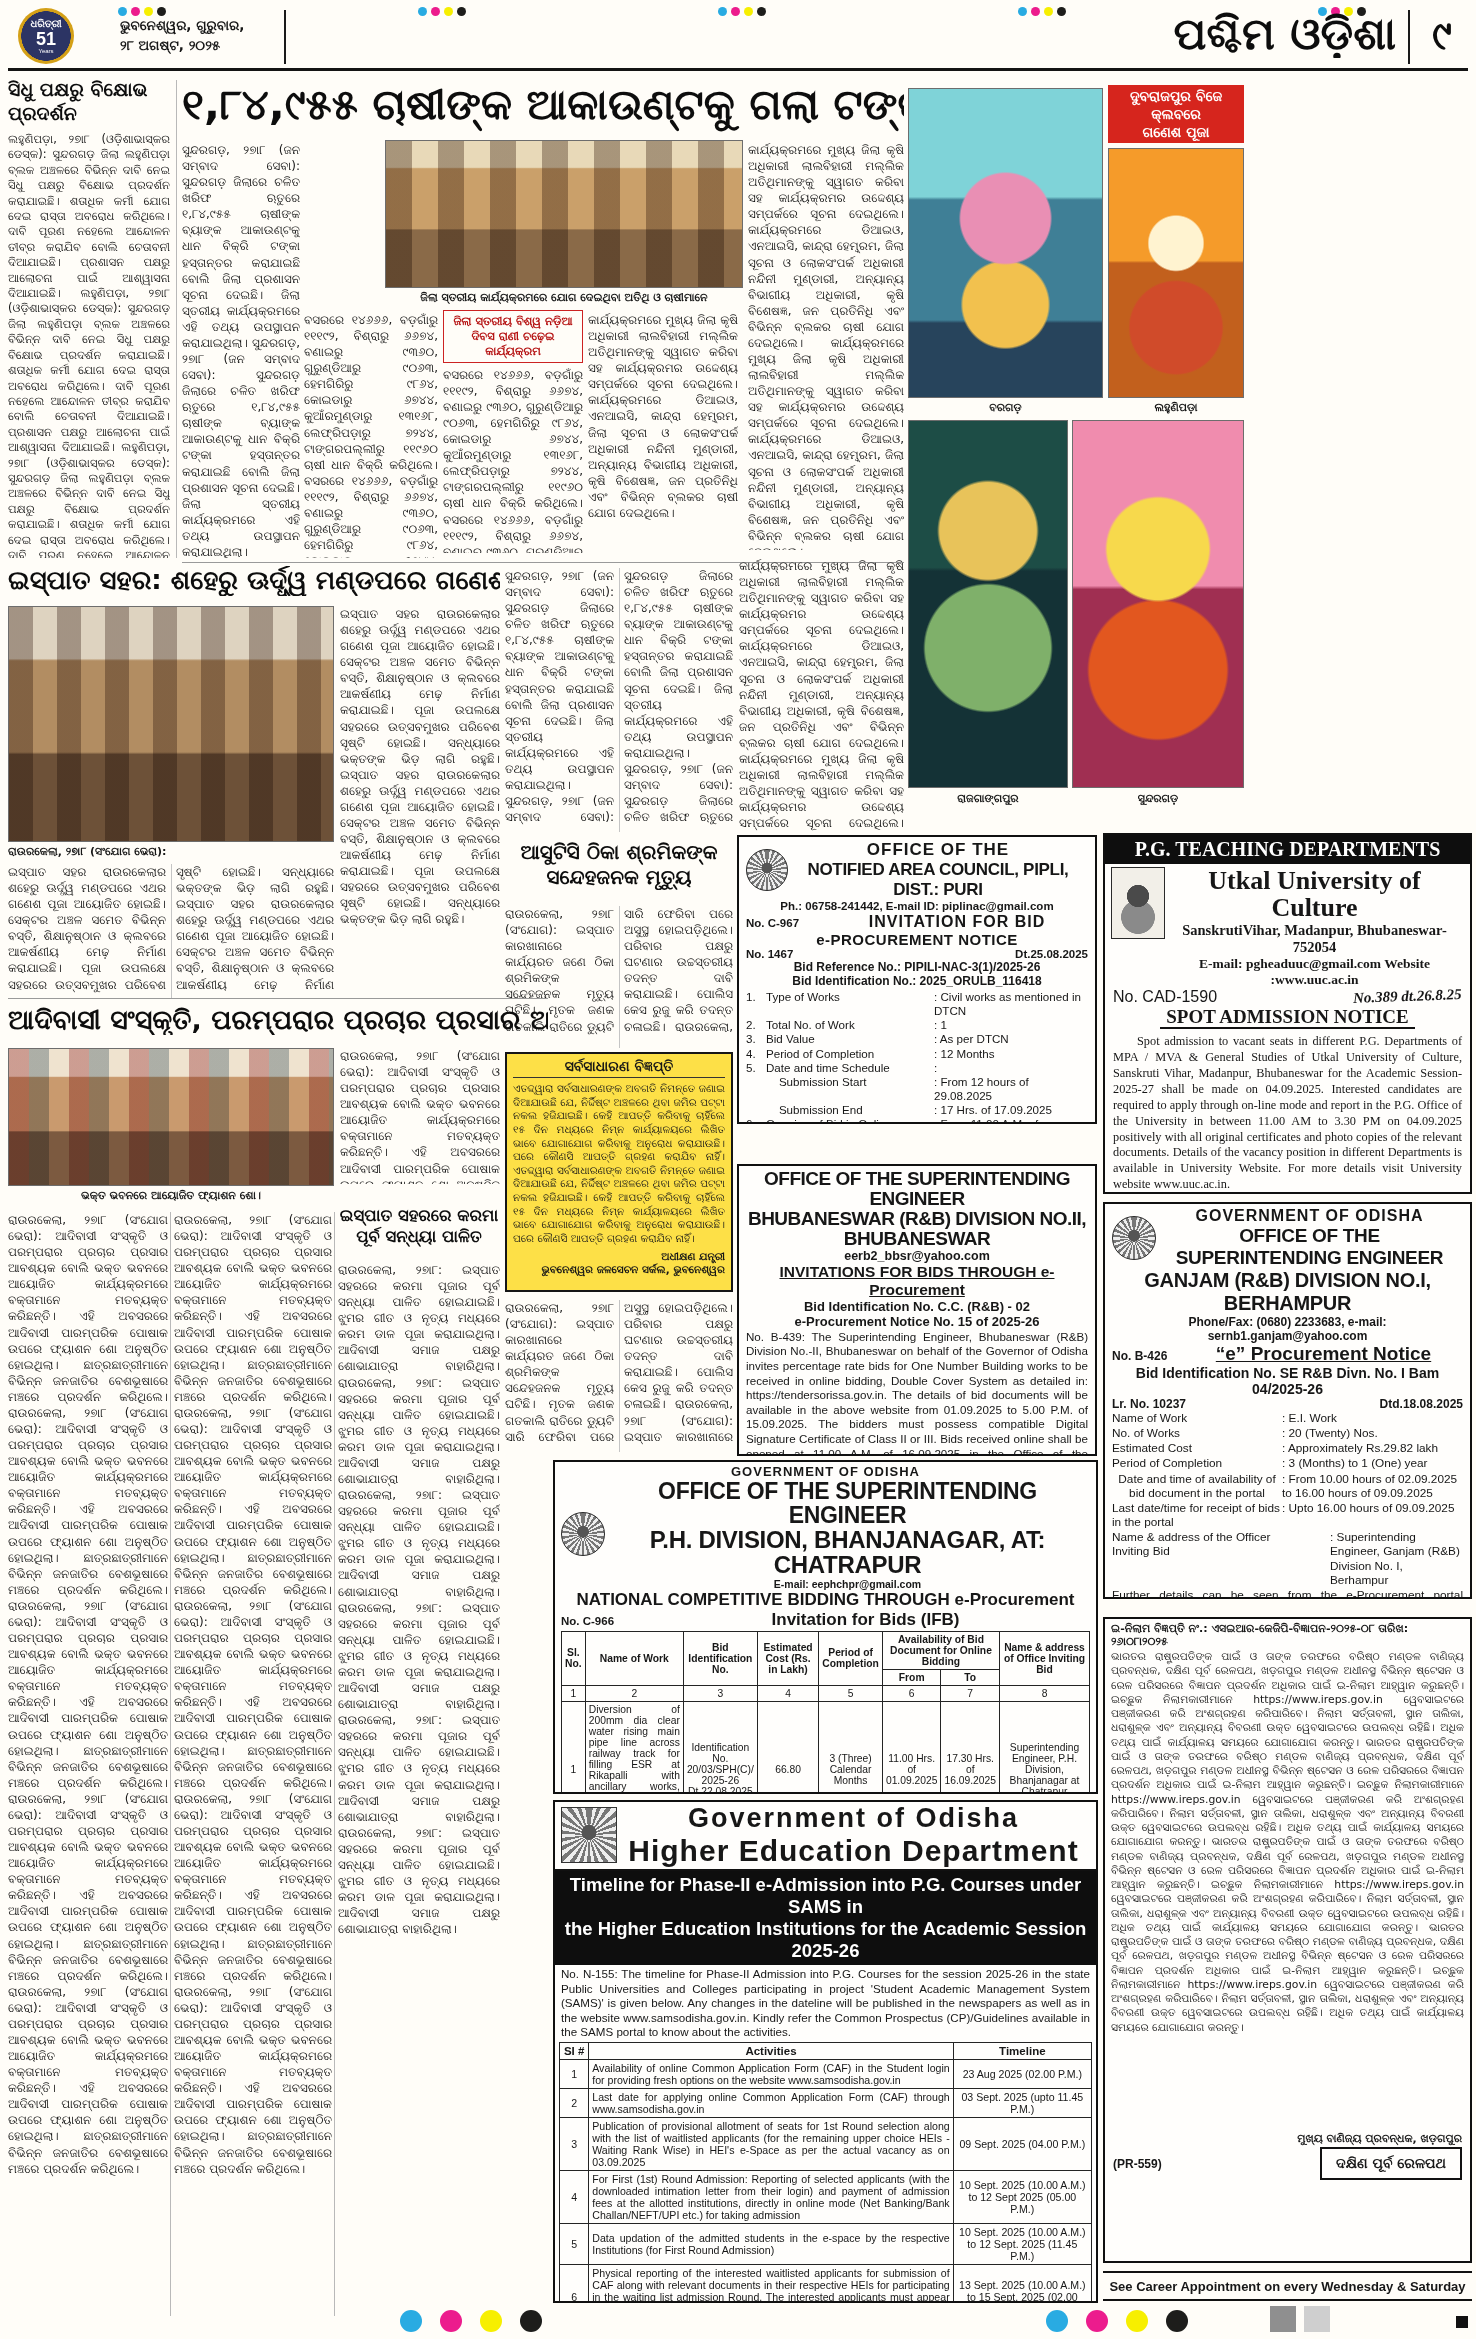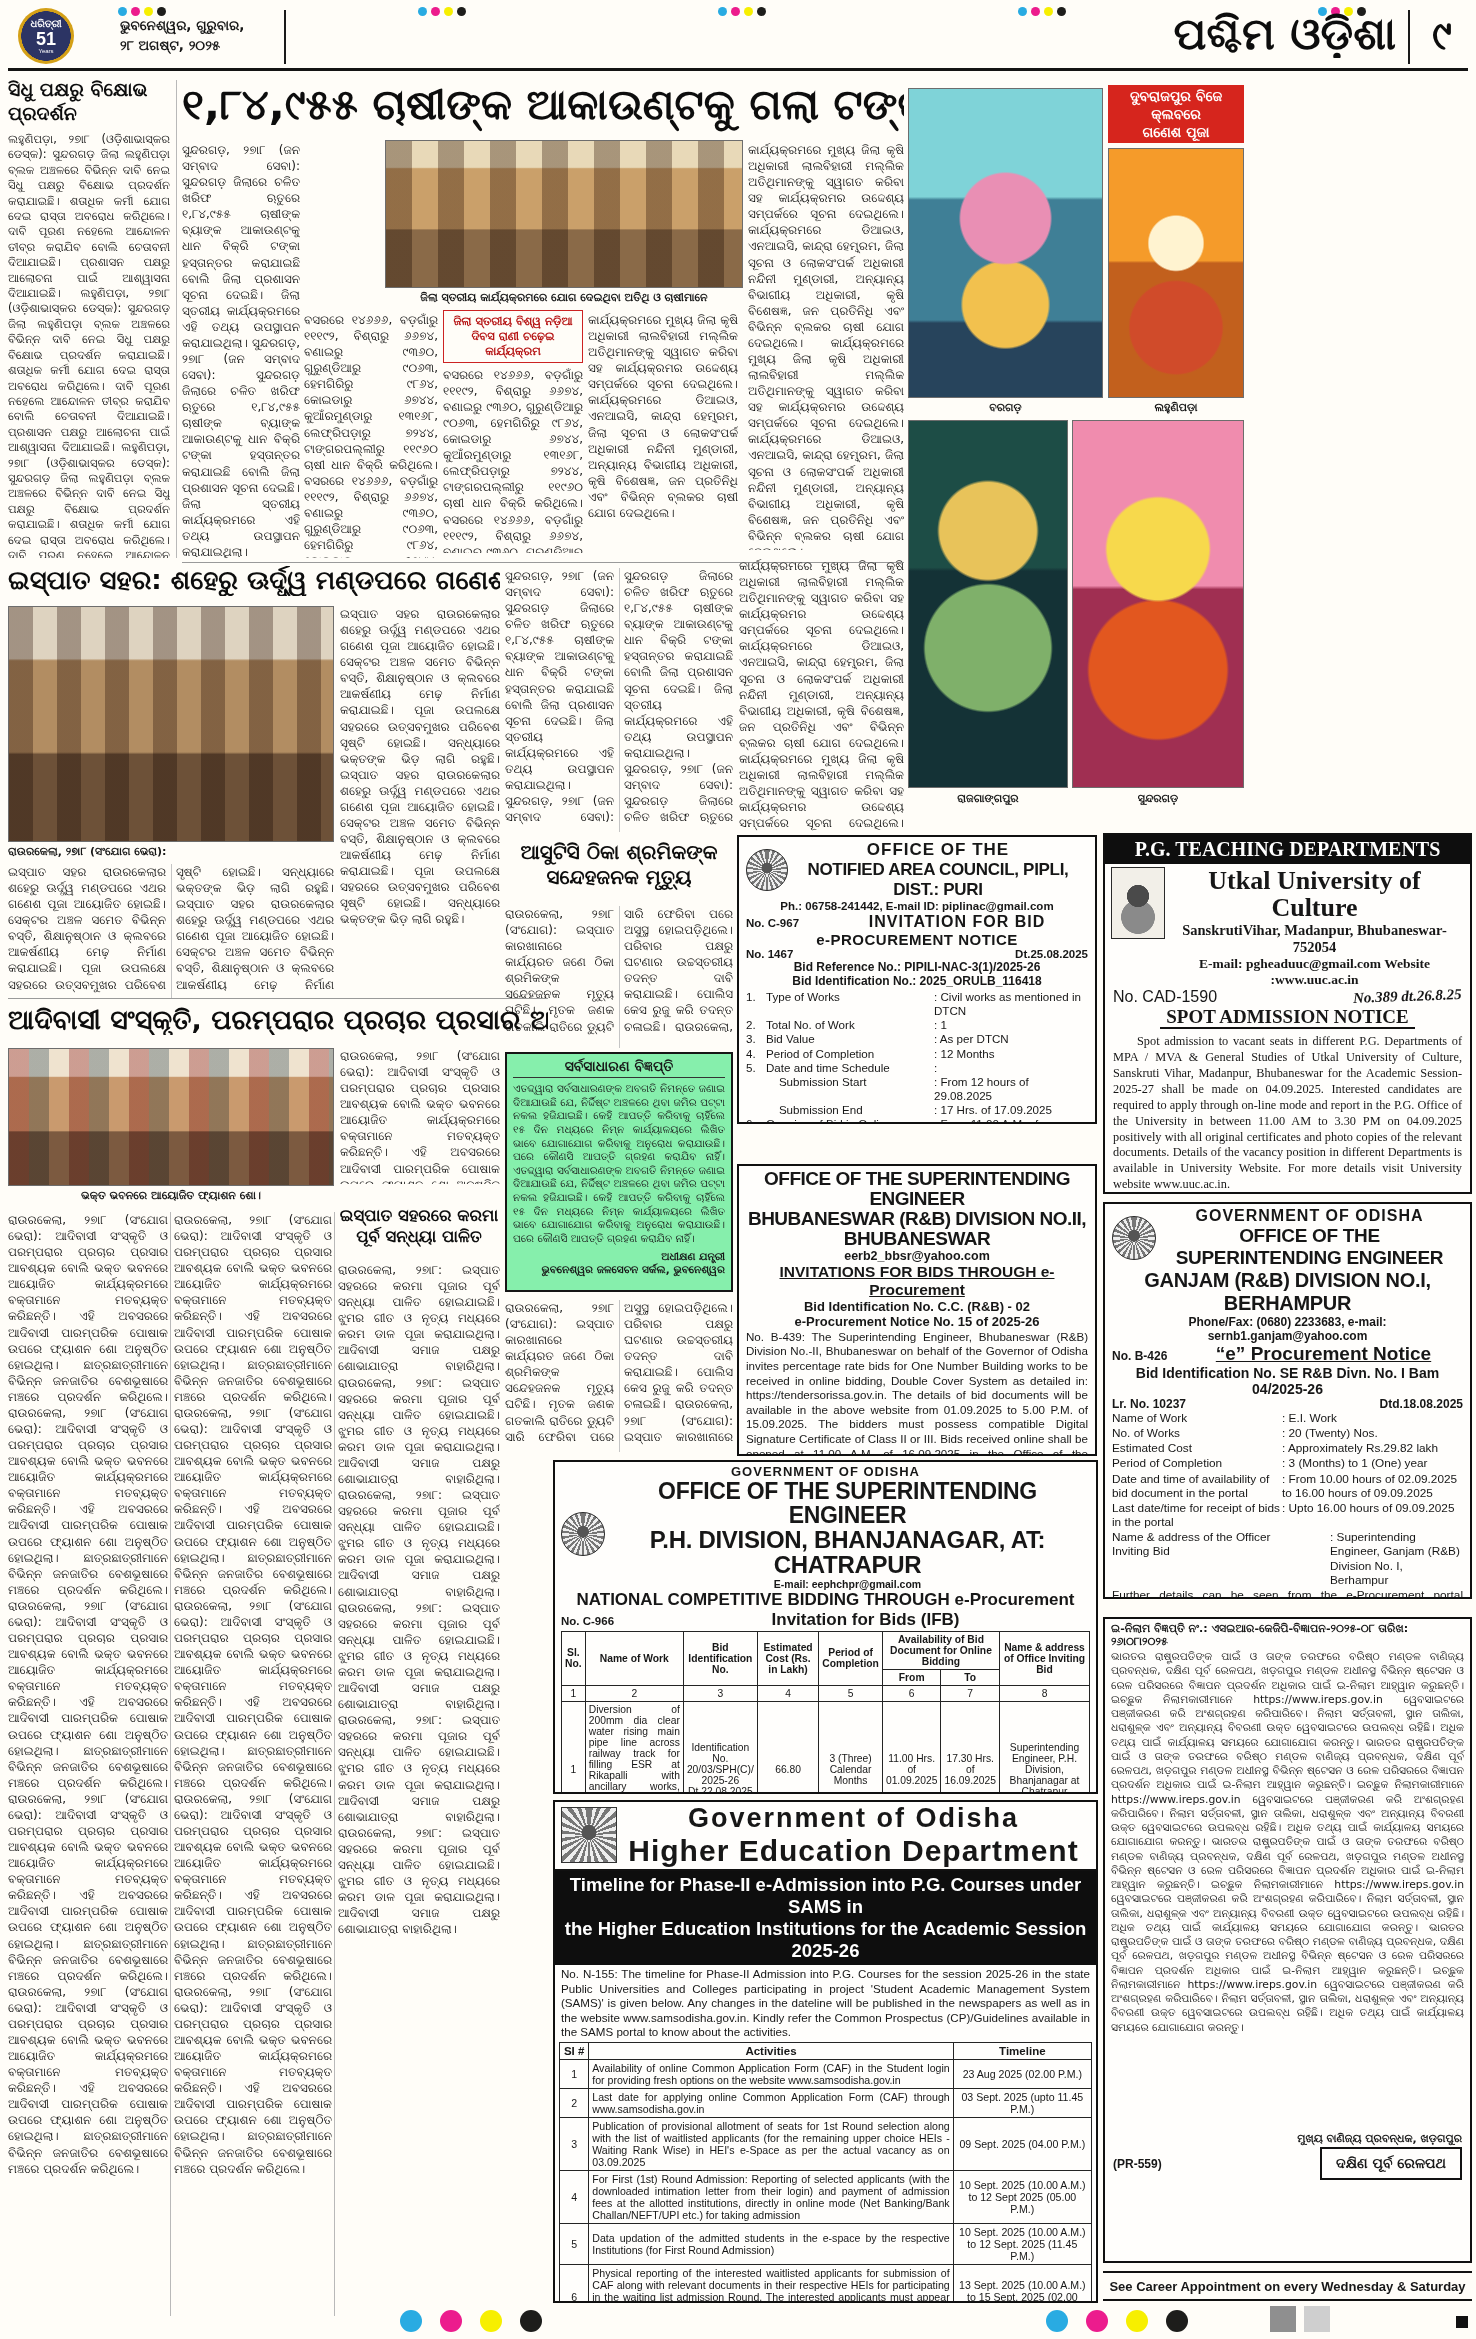--- a/index.html
+++ b/index.html
@@ -149,21 +149,21 @@
        background:linear-gradient(180deg,#ded3c0 0 22%,#b28d62 23% 62%,#6d5138 63% 100%),
        repeating-linear-gradient(90deg, rgba(60,35,25,.35) 0 24px, rgba(0,0,0,0) 24px 48px);
        background-blend-mode:multiply;"></div>
   <div class="abs odia cap" style="left:8px;top:845px;width:326px;text-align:left;">ରାଉରକେଲା, ୨୭ା୮ (ସଂଯୋଗ ଭେରା):</div>
   <div class="abs odia bt jt" style="left:340px;top:606px;width:160px;height:392px;">ଇସ୍ପାତ ସହର ରାଉରକେଲାର ଶହେରୁ ଊର୍ଦ୍ଧ୍ୱ ମଣ୍ଡପରେ ଏଥର ଗଣେଶ ପୂଜା ଆୟୋଜିତ ହୋଇଛି। ସେକ୍ଟର ଅଞ୍ଚଳ ସମେତ ବିଭିନ୍ନ ବସ୍ତି, ଶିକ୍ଷାନୁଷ୍ଠାନ ଓ କ୍ଲବରେ ଆକର୍ଷଣୀୟ ମେଢ଼ ନିର୍ମାଣ କରାଯାଇଛି। ପୂଜା ଉପଲକ୍ଷେ ସହରରେ ଉତ୍ସବମୁଖର ପରିବେଶ ସୃଷ୍ଟି ହୋଇଛି। ସନ୍ଧ୍ୟାରେ ଭକ୍ତଙ୍କ ଭିଡ଼ ଲାଗି ରହୁଛି। ଇସ୍ପାତ ସହର ରାଉରକେଲାର ଶହେରୁ ଊର୍ଦ୍ଧ୍ୱ ମଣ୍ଡପରେ ଏଥର ଗଣେଶ ପୂଜା ଆୟୋଜିତ ହୋଇଛି। ସେକ୍ଟର ଅଞ୍ଚଳ ସମେତ ବିଭିନ୍ନ ବସ୍ତି, ଶିକ୍ଷାନୁଷ୍ଠାନ ଓ କ୍ଲବରେ ଆକର୍ଷଣୀୟ ମେଢ଼ ନିର୍ମାଣ କରାଯାଇଛି। ପୂଜା ଉପଲକ୍ଷେ ସହରରେ ଉତ୍ସବମୁଖର ପରିବେଶ ସୃଷ୍ଟି ହୋଇଛି। ସନ୍ଧ୍ୟାରେ ଭକ୍ତଙ୍କ ଭିଡ଼ ଲାଗି ରହୁଛି।</div>
   <div class="abs odia bt jt" style="left:8px;top:864px;width:326px;height:134px;column-count:2;column-gap:10px;column-rule:1px solid #c5c5c5;">ଇସ୍ପାତ ସହର ରାଉରକେଲାର ଶହେରୁ ଊର୍ଦ୍ଧ୍ୱ ମଣ୍ଡପରେ ଏଥର ଗଣେଶ ପୂଜା ଆୟୋଜିତ ହୋଇଛି। ସେକ୍ଟର ଅଞ୍ଚଳ ସମେତ ବିଭିନ୍ନ ବସ୍ତି, ଶିକ୍ଷାନୁଷ୍ଠାନ ଓ କ୍ଲବରେ ଆକର୍ଷଣୀୟ ମେଢ଼ ନିର୍ମାଣ କରାଯାଇଛି। ପୂଜା ଉପଲକ୍ଷେ ସହରରେ ଉତ୍ସବମୁଖର ପରିବେଶ ସୃଷ୍ଟି ହୋଇଛି। ସନ୍ଧ୍ୟାରେ ଭକ୍ତଙ୍କ ଭିଡ଼ ଲାଗି ରହୁଛି। ଇସ୍ପାତ ସହର ରାଉରକେଲାର ଶହେରୁ ଊର୍ଦ୍ଧ୍ୱ ମଣ୍ଡପରେ ଏଥର ଗଣେଶ ପୂଜା ଆୟୋଜିତ ହୋଇଛି। ସେକ୍ଟର ଅଞ୍ଚଳ ସମେତ ବିଭିନ୍ନ ବସ୍ତି, ଶିକ୍ଷାନୁଷ୍ଠାନ ଓ କ୍ଲବରେ ଆକର୍ଷଣୀୟ ମେଢ଼ ନିର୍ମାଣ କରାଯାଇଛି। ପୂଜା ଉପଲକ୍ଷେ ସହରରେ ଉତ୍ସବମୁଖର ପରିବେଶ ସୃଷ୍ଟି ହୋଇଛି। ସନ୍ଧ୍ୟାରେ ଭକ୍ତଙ୍କ ଭିଡ଼ ଲାଗି ରହୁଛି।</div>
 
   <div class="abs odia headline" style="left:505px;top:840px;width:228px;font-size:20px;line-height:1.25;text-align:center;">ଆସୁଟିସି ଠିକା ଶ୍ରମିକଙ୍କ ସନ୍ଦେହଜନକ ମୃତ୍ୟୁ</div>
   <div class="abs odia bt jt" style="left:505px;top:906px;width:228px;height:142px;column-count:2;column-gap:10px;column-rule:1px solid #c5c5c5;">ରାଉରକେଲା, ୨୭ା୮ (ସଂଯୋଗ): ଇସ୍ପାତ କାରଖାନାରେ କାର୍ଯ୍ୟରତ ଜଣେ ଠିକା ଶ୍ରମିକଙ୍କ ସନ୍ଦେହଜନକ ମୃତ୍ୟୁ ଘଟିଛି। ମୃତକ ଜଣକ ଗତକାଲି ରାତିରେ ଡ୍ୟୁଟି ସାରି ଫେରିବା ପରେ ଅସୁସ୍ଥ ହୋଇପଡ଼ିଥିଲେ। ପରିବାର ପକ୍ଷରୁ ଘଟଣାର ଉଚ୍ଚସ୍ତରୀୟ ତଦନ୍ତ ଦାବି କରାଯାଇଛି। ପୋଲିସ କେସ ରୁଜୁ କରି ତଦନ୍ତ ଚଳାଇଛି। ରାଉରକେଲା, ୨୭ା୮ (ସଂଯୋଗ): ଇସ୍ପାତ କାରଖାନାରେ କାର୍ଯ୍ୟରତ ଜଣେ ଠିକା ଶ୍ରମିକଙ୍କ ସନ୍ଦେହଜନକ ମୃତ୍ୟୁ ଘଟିଛି। ମୃତକ ଜଣକ ଗତକାଲି ରାତିରେ ଡ୍ୟୁଟି ସାରି ଫେରିବା ପରେ ଅସୁସ୍ଥ ହୋଇପଡ଼ିଥିଲେ। ପରିବାର ପକ୍ଷରୁ ଘଟଣାର ଉଚ୍ଚସ୍ତରୀୟ ତଦନ୍ତ ଦାବି କରାଯାଇଛି। ପୋଲିସ କେସ ରୁଜୁ କରି ତଦନ୍ତ ଚଳାଇଛି।</div>
 
-  <div class="abs odia" style="left:505px;top:1052px;width:228px;height:240px;border:2px solid #161616;box-sizing:border-box;padding:4px 6px;background:#86efac;">
+  <div class="abs odia" style="left:505px;top:1052px;width:228px;height:240px;border:2px solid #161616;box-sizing:border-box;padding:4px 6px;background:#fde047;">
     <div style="font-weight:bold;font-size:14px;text-align:center;border-bottom:1px solid #333;padding-bottom:2px;">ସର୍ବସାଧାରଣ ବିଜ୍ଞପ୍ତି</div>
     <div class="bt-sm jt" style="height:168px;margin-top:4px;font-size:10.5px;">ଏତଦ୍ଦ୍ୱାରା ସର୍ବସାଧାରଣଙ୍କ ଅବଗତି ନିମନ୍ତେ ଜଣାଇ ଦିଆଯାଉଛି ଯେ, ନିର୍ଦ୍ଦିଷ୍ଟ ଅଞ୍ଚଳରେ ଥିବା ଜମିର ପଟ୍ଟା ନକଲ ହଜିଯାଇଛି। କେହି ଆପତ୍ତି କରିବାକୁ ଚାହିଁଲେ ୧୫ ଦିନ ମଧ୍ୟରେ ନିମ୍ନ କାର୍ଯ୍ୟାଳୟରେ ଲିଖିତ ଭାବେ ଯୋଗାଯୋଗ କରିବାକୁ ଅନୁରୋଧ କରାଯାଉଛି। ପରେ କୌଣସି ଆପତ୍ତି ଗ୍ରହଣ କରାଯିବ ନାହିଁ। ଏତଦ୍ଦ୍ୱାରା ସର୍ବସାଧାରଣଙ୍କ ଅବଗତି ନିମନ୍ତେ ଜଣାଇ ଦିଆଯାଉଛି ଯେ, ନିର୍ଦ୍ଦିଷ୍ଟ ଅଞ୍ଚଳରେ ଥିବା ଜମିର ପଟ୍ଟା ନକଲ ହଜିଯାଇଛି। କେହି ଆପତ୍ତି କରିବାକୁ ଚାହିଁଲେ ୧୫ ଦିନ ମଧ୍ୟରେ ନିମ୍ନ କାର୍ଯ୍ୟାଳୟରେ ଲିଖିତ ଭାବେ ଯୋଗାଯୋଗ କରିବାକୁ ଅନୁରୋଧ କରାଯାଉଛି। ପରେ କୌଣସି ଆପତ୍ତି ଗ୍ରହଣ କରାଯିବ ନାହିଁ।</div>
     <div style="font-weight:bold;font-size:10.5px;text-align:right;">ଅଧୀକ୍ଷଣ ଯନ୍ତ୍ରୀ</div>
     <div style="font-weight:bold;font-size:10.5px;text-align:right;">ଭୁବନେଶ୍ୱର ଜଳସେଚନ ସର୍କଲ, ଭୁବନେଶ୍ୱର</div>
   </div>
   <div class="abs odia bt jt" style="left:505px;top:1300px;width:228px;height:152px;column-count:2;column-gap:10px;column-rule:1px solid #c5c5c5;">ରାଉରକେଲା, ୨୭ା୮ (ସଂଯୋଗ): ଇସ୍ପାତ କାରଖାନାରେ କାର୍ଯ୍ୟରତ ଜଣେ ଠିକା ଶ୍ରମିକଙ୍କ ସନ୍ଦେହଜନକ ମୃତ୍ୟୁ ଘଟିଛି। ମୃତକ ଜଣକ ଗତକାଲି ରାତିରେ ଡ୍ୟୁଟି ସାରି ଫେରିବା ପରେ ଅସୁସ୍ଥ ହୋଇପଡ଼ିଥିଲେ। ପରିବାର ପକ୍ଷରୁ ଘଟଣାର ଉଚ୍ଚସ୍ତରୀୟ ତଦନ୍ତ ଦାବି କରାଯାଇଛି। ପୋଲିସ କେସ ରୁଜୁ କରି ତଦନ୍ତ ଚଳାଇଛି। ରାଉରକେଲା, ୨୭ା୮ (ସଂଯୋଗ): ଇସ୍ପାତ କାରଖାନାରେ କାର୍ଯ୍ୟରତ ଜଣେ ଠିକା ଶ୍ରମିକଙ୍କ ସନ୍ଦେହଜନକ ମୃତ୍ୟୁ ଘଟିଛି। ମୃତକ ଜଣକ ଗତକାଲି ରାତିରେ ଡ୍ୟୁଟି ସାରି ଫେରିବା ପରେ ଅସୁସ୍ଥ ହୋଇପଡ଼ିଥିଲେ। ପରିବାର ପକ୍ଷରୁ ଘଟଣାର ଉଚ୍ଚସ୍ତରୀୟ ତଦନ୍ତ ଦାବି କରାଯାଇଛି। ପୋଲିସ କେସ ରୁଜୁ କରି ତଦନ୍ତ ଚଳାଇଛି।</div>
 
   <div class="abs rule-h" style="left:8px;top:998px;width:540px;background:#9a9a9a;"></div>
   <div class="abs odia headline" style="left:8px;top:1004px;width:540px;font-size:27px;line-height:1.15;white-space:nowrap;">ଆଦିବାସୀ ସଂସ୍କୃତି, ପରମ୍ପରାର ପ୍ରଚାର ପ୍ରସାର ଆବଶ୍ୟକ</div>
   <div class="abs photo" style="left:8px;top:1048px;width:326px;height:138px;
@@ -309,21 +309,21 @@
       </div>
         <div class="kv" style="font-size:11.8px;line-height:1.2;margin-bottom:1px;">
         <span class="lbl" style="width:170px;">Estimated Cost</span>
           <span class="val">: Approximately Rs.29.82 lakh</span>
       </div>
         <div class="kv" style="font-size:11.8px;line-height:1.2;margin-bottom:1px;">
         <span class="lbl" style="width:170px;">Period of Completion</span>
           <span class="val">: 3 (Months) to 1 (One) year</span>
       </div>
         <div class="kv" style="font-size:11.8px;line-height:1.2;margin-bottom:1px;">
-        <span class="lbl" style="width:170px;">Date and time of availability of bid document in the portal</span>
+        <span class="lbl" style="width:170px;text-align:center;">Date and time of availability of bid document in the portal</span>
           <span class="val">: From 10.00 hours of 02.09.2025 to 16.00 hours of 09.09.2025</span>
       </div>
         <div class="kv" style="font-size:11.8px;line-height:1.2;margin-bottom:1px;">
         <span class="lbl" style="width:170px;">Last date/time for receipt of bids in the portal</span>
           <span class="val">: Upto 16.00 hours of 09.09.2025</span>
       </div>
         <div class="kv" style="font-size:11.8px;line-height:1.2;margin-bottom:1px;gap:48px;">
         <span class="lbl" style="width:170px;">Name &amp; address of the Officer Inviting Bid</span>
           <span class="val">: Superintending Engineer, Ganjam (R&amp;B) Division No. I, Berhampur</span>
       </div>

